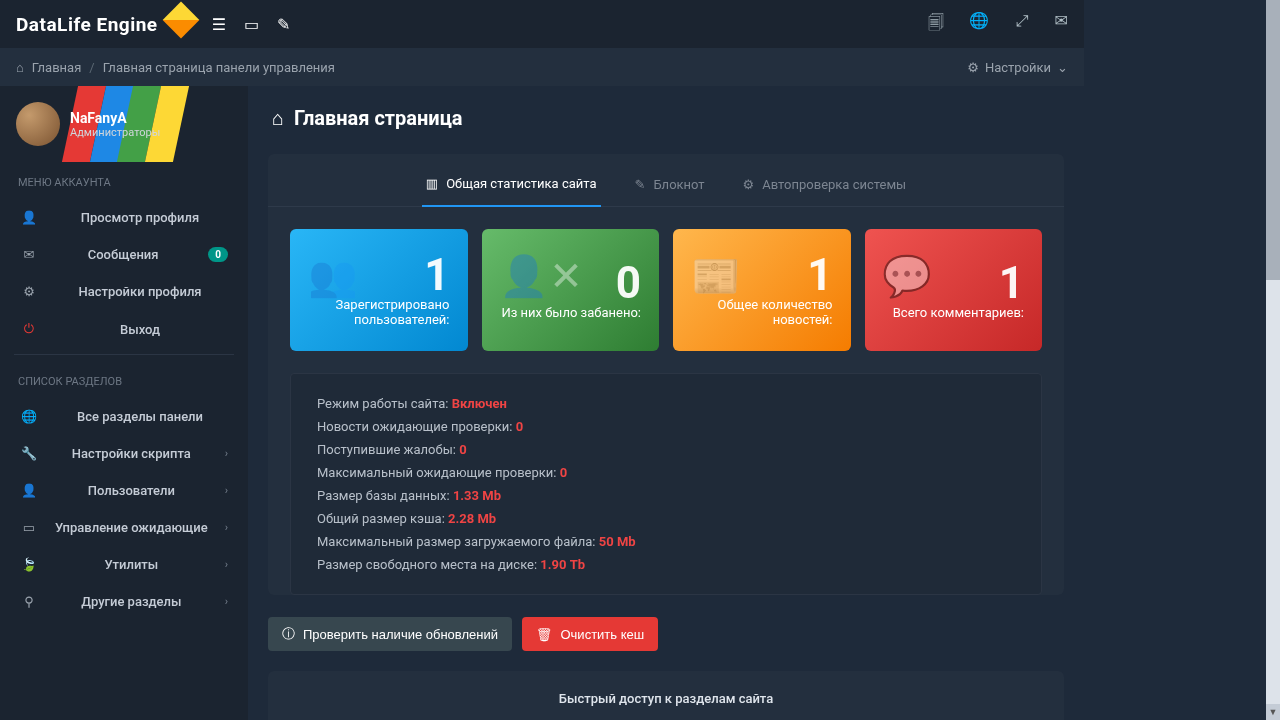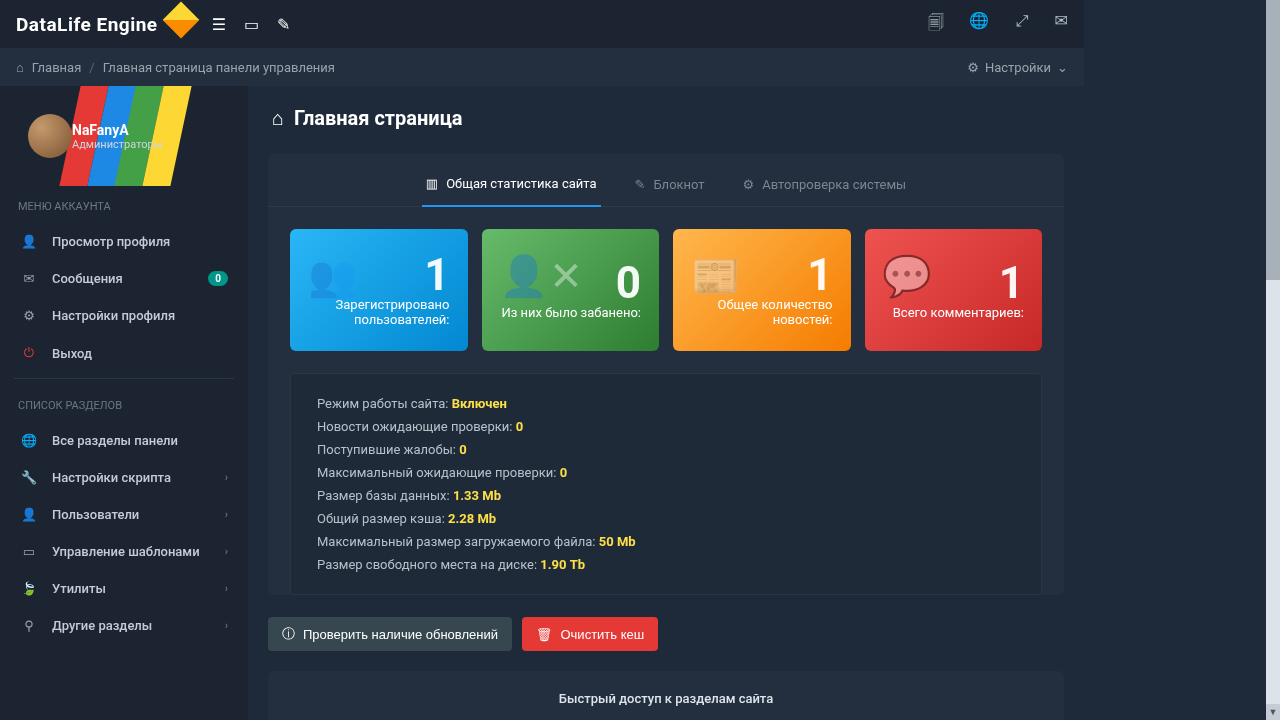--- a/index.html
+++ b/index.html
@@ -18,33 +18,33 @@
 .breadcrumb-bar { height: 38px; background: #232f3e; display: flex; align-items: center; justify-content: space-between; padding: 0 16px; color: #9aa3ad; font-size: 13px; }
 .breadcrumb-left { display: flex; align-items: center; gap: 8px; }
 .breadcrumb-sep { color: #5a6773; }
 .settings-link { display: flex; align-items: center; gap: 6px; cursor: pointer; }
 
 
 .main { display: flex; flex: 1; overflow: hidden; }
 
 
 .sidebar { width: 248px; background: #1b2430; display: flex; flex-direction: column; overflow-y: auto; }
-.user-block { position: relative; padding: 28px; display: flex; align-items: center; }
+.user-block { position: relative; padding: 16px; display: flex; align-items: center; gap: 10px; }
 .user-stripes { position: absolute; top: 0; left: 70px; width: 110px; height: 100%; display: flex; z-index: 0;}
 .stripe { flex: 1; transform: skewX(-12deg); }
 .stripe.r{background:#e53935;} .stripe.b{background:#1e88e5;} .stripe.g{background:#43a047;} .stripe.y{background:#fdd835;}
 .avatar { width: 44px; height: 44px; border-radius: 50%; background: radial-gradient(circle at 30% 30%, #c49a6c, #7a5230); position: relative; z-index: 1; }
 .user-info { position: relative; z-index: 1; }
 .user-name { font-weight: bold; font-size: 14px; }
 .user-role { font-size: 11px; color: #d0d6dc; }
 .sidebar-section-title { padding: 14px 18px 10px; font-size: 11px; color: #6d7784; text-transform: uppercase; }
 .sidebar hr { border: none; border-top: 1px solid #2b3544; margin: 6px 14px; }
 .nav-item { display: flex; align-items: center; gap: 14px; padding: 11px 20px; color: #c5ccd6; cursor: pointer; font-size: 13px; font-weight: 500; position: relative; }
 .nav-icon { width: 18px; text-align: center; color: #9aa3ad; }
-.nav-label { flex: 1; }
+.nav-label { flex: 1; text-align: center; }
 .nav-badge { background: #009688; color: #fff; font-size: 10px; font-weight: bold; padding: 2px 7px; border-radius: 10px; }
 .nav-chevron { color: #6d7784; font-size: 11px; }
 .nav-item.logout .nav-icon { color: #e53935; }
 
 
 .content { flex: 1; background: #1e2a3a; overflow-y: auto; padding: 0 20px 20px; }
 .page-title { display: flex; align-items: center; gap: 10px; font-size: 20px; font-weight: bold; padding: 20px 4px 24px; }
 .panel { background: #232f3e; border-radius: 6px; padding: 0; margin-bottom: 18px; }
 
 
@@ -59,21 +59,21 @@
 .stat-card.green { background: linear-gradient(135deg, #66bb6a, #2e7d32); }
 .stat-card.orange { background: linear-gradient(135deg, #ffb74d, #f57c00); }
 .stat-card.red { background: linear-gradient(135deg, #ef5350, #c62828); }
 .stat-icon { position: absolute; left: 18px; top: 24px; font-size: 40px; color: rgba(255,255,255,0.4); }
 .stat-value { font-size: 44px; font-weight: bold; line-height: 1; color: rgba(255,255,255,0.95); }
 .stat-label { font-size: 13px; color: #fff; text-align: right; }
 
 
 .info-panel { padding: 18px 26px; margin: 0 22px 22px; background: #1f2a38; border-radius: 4px; border: 1px solid #2b3544;}
 .info-row { padding: 4px 0; font-size: 13px; color: #b8c0ca; }
-.info-row b { color: #fde047; font-weight: bold; }
+.info-row b { color: #ef4444; font-weight: bold; }
 
 
 .btn-row { display: flex; gap: 10px; padding: 0 0 2px 0; }
 .btn { display: inline-flex; align-items: center; gap: 8px; padding: 8px 14px; border-radius: 4px; font-size: 13px; cursor: pointer; border: none; color: #fff; }
 .btn.teal { background: #37474f; }
 .btn.red { background: #e53935; }
 
 
 .quick-panel { text-align: center; padding: 20px; }
 
@@ -166,21 +166,21 @@
         <span class="nav-label">Настройки скрипта</span>
         <span class="nav-chevron">›</span>
       </div>
       <div class="nav-item">
         <span class="nav-icon">👤</span>
         <span class="nav-label">Пользователи</span>
         <span class="nav-chevron">›</span>
       </div>
       <div class="nav-item">
         <span class="nav-icon">▭</span>
-        <span class="nav-label">Управление шаблонами</span>
+        <span class="nav-label">Управление ожидающие</span>
         <span class="nav-chevron">›</span>
       </div>
       <div class="nav-item">
         <span class="nav-icon">🍃</span>
         <span class="nav-label">Утилиты</span>
         <span class="nav-chevron">›</span>
       </div>
       <div class="nav-item">
         <span class="nav-icon">⚲</span>
         <span class="nav-label">Другие разделы</span>

